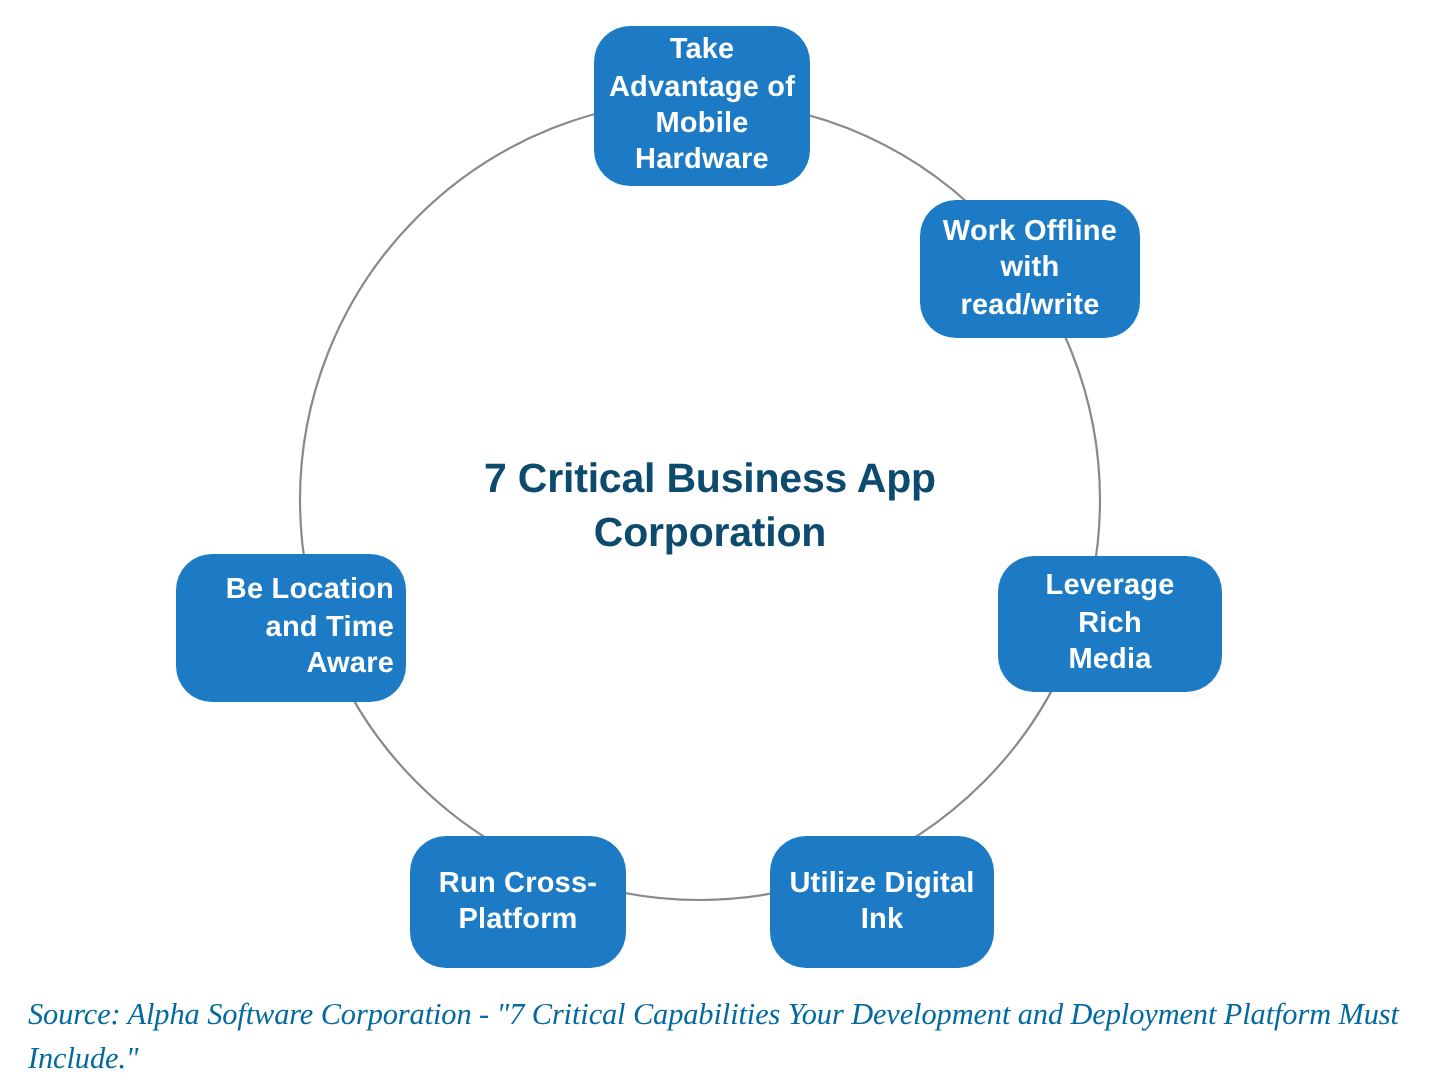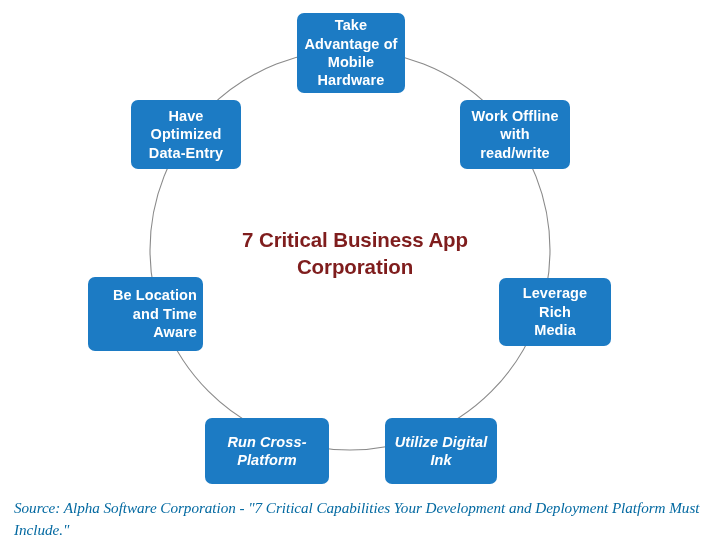--- a/index.html
+++ b/index.html
@@ -31,21 +31,21 @@
     top: 0;
     width: 720px;
     height: 492px;
     pointer-events: none;
   }
 
   .node-box {
     position: absolute;
     box-sizing: border-box;
     background: #1c7bc4;
-    border-radius: 7px;
+    border-radius: 18px;
     display: flex;
     align-items: center;
     justify-content: center;
     text-align: center;
     color: #ffffff;
     font-weight: bold;
     font-size: 14.5px;
     line-height: 1.27;
     letter-spacing: 0.1px;
     padding: 2px 6px;
@@ -53,31 +53,31 @@
   .node-label {
     display: block;
     width: 100%;
   }
 
   
   #node-top          { left: 297px; top: 13px;  width: 108px; height: 80px; }
   #node-upper-right  { left: 460px; top: 100px; width: 110px; height: 69px; }
   #node-right        { left: 499px; top: 278px; width: 112px; height: 68px; }
   #node-lower-right  { left: 385px; top: 418px; width: 112px; height: 66px; }
-  #node-lower-left   { left: 205px; top: 418px; width: 124px; height: 66px; font-style: italic; }
+  #node-lower-left   { left: 205px; top: 418px; width: 108px; height: 66px; }
   #node-left         { left:  88px; top: 277px; width: 115px; height: 74px; }
   #node-upper-left   { left: 131px; top: 100px; width: 110px; height: 69px; }
 
   #center-title {
     position: absolute;
     left: 190px;
     top: 226px;
     width: 330px;
     text-align: center;
-    color: #7f1d1d;
+    color: #0c4a6e;
     font-size: 20.5px;
     font-weight: bold;
     line-height: 1.34;
     letter-spacing: -0.1px;
   }
 
   #source-caption {
     position: absolute;
     left: 14px;
     top: 497px;
@@ -111,40 +111,35 @@
 Media</span>
   </div>
 
   <div class="node-box" id="node-upper-right">
     <span class="node-label" style="white-space: pre-line;">Work Offline
 with
 read/write</span>
   </div>
 
   <div class="node-box" id="node-lower-right">
-    <span class="node-label" style="white-space: pre-line; font-style: italic;">Utilize Digital
+    <span class="node-label" style="white-space: pre-line;">Utilize Digital
 Ink</span>
   </div>
 
   <div class="node-box" id="node-lower-left">
     <span class="node-label" style="white-space: pre-line;">Run Cross-
 Platform</span>
   </div>
 
   <div class="node-box" id="node-left">
     <span class="node-label" style="white-space: pre-line; text-align: right;">Be Location
 and Time
 Aware</span>
   </div>
 
-  <div class="node-box" id="node-upper-left">
-    <span class="node-label" style="white-space: pre-line;">Have
-Optimized
-Data-Entry</span>
-  </div>
 
   <div id="center-title">
     <div>7 Critical Business App</div>
     <div>Corporation</div>
   </div>
 
 </div>
 
 <div id="source-caption">Source: Alpha Software Corporation - "7 Critical Capabilities Your Development and Deployment Platform Must Include."</div>
 

